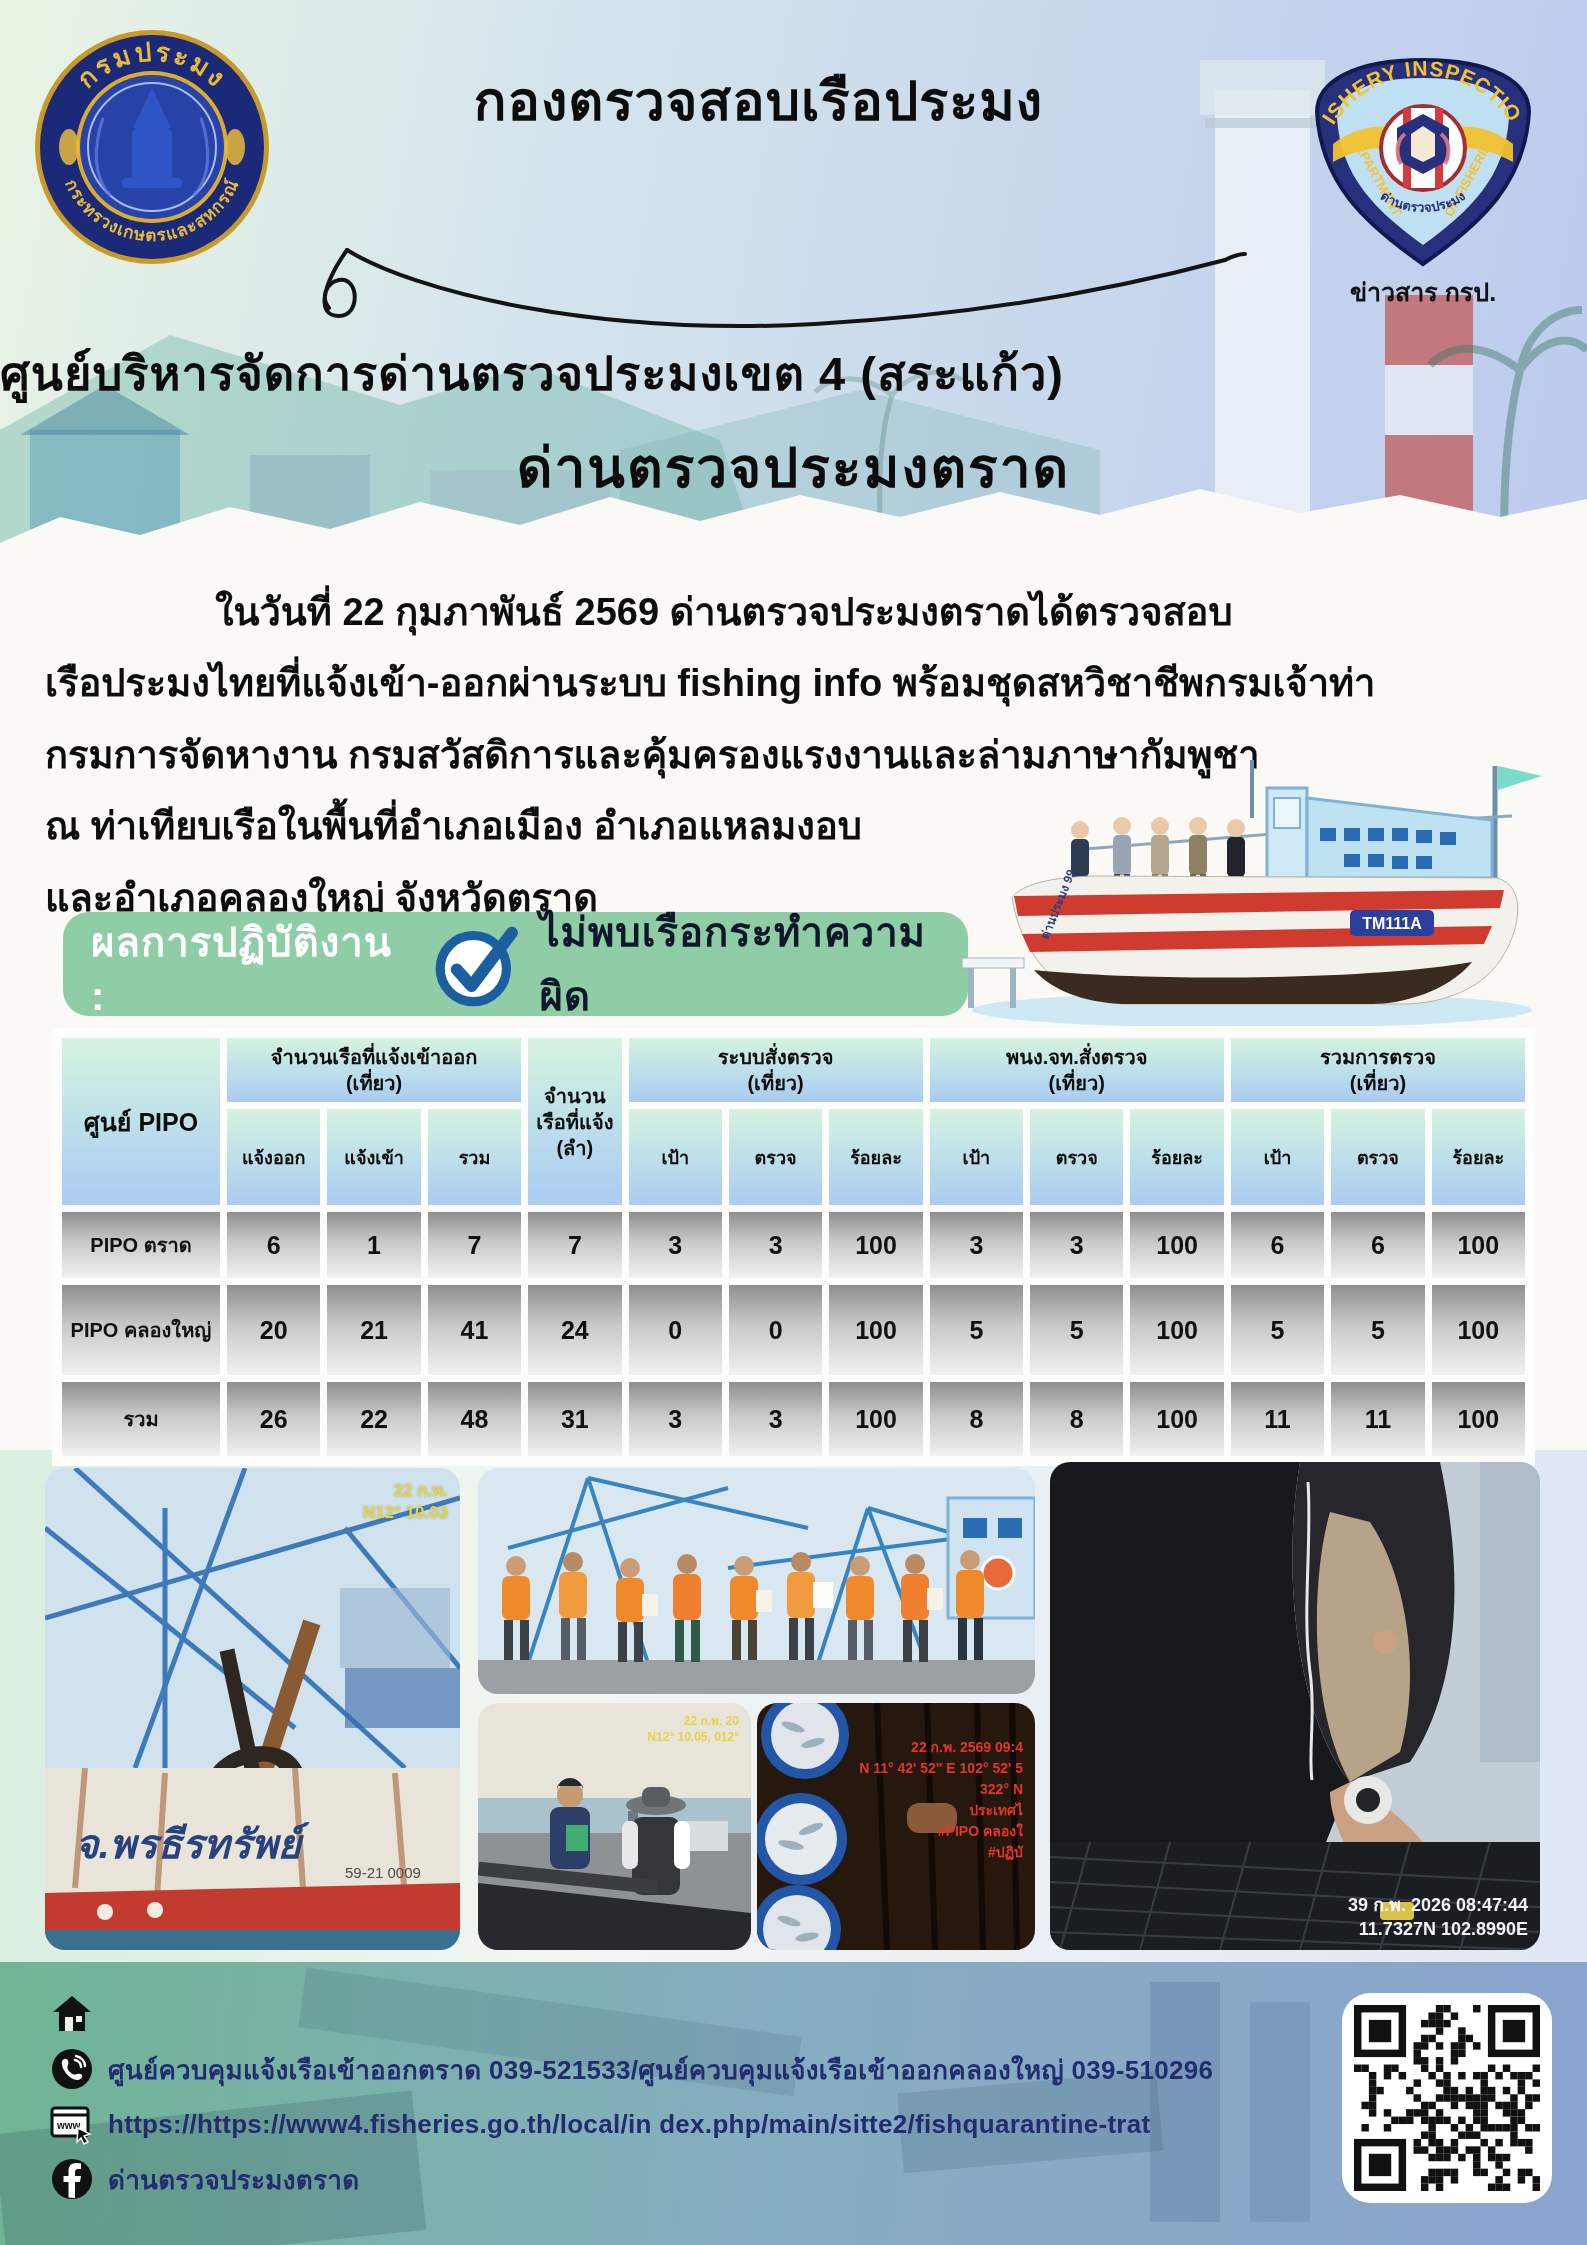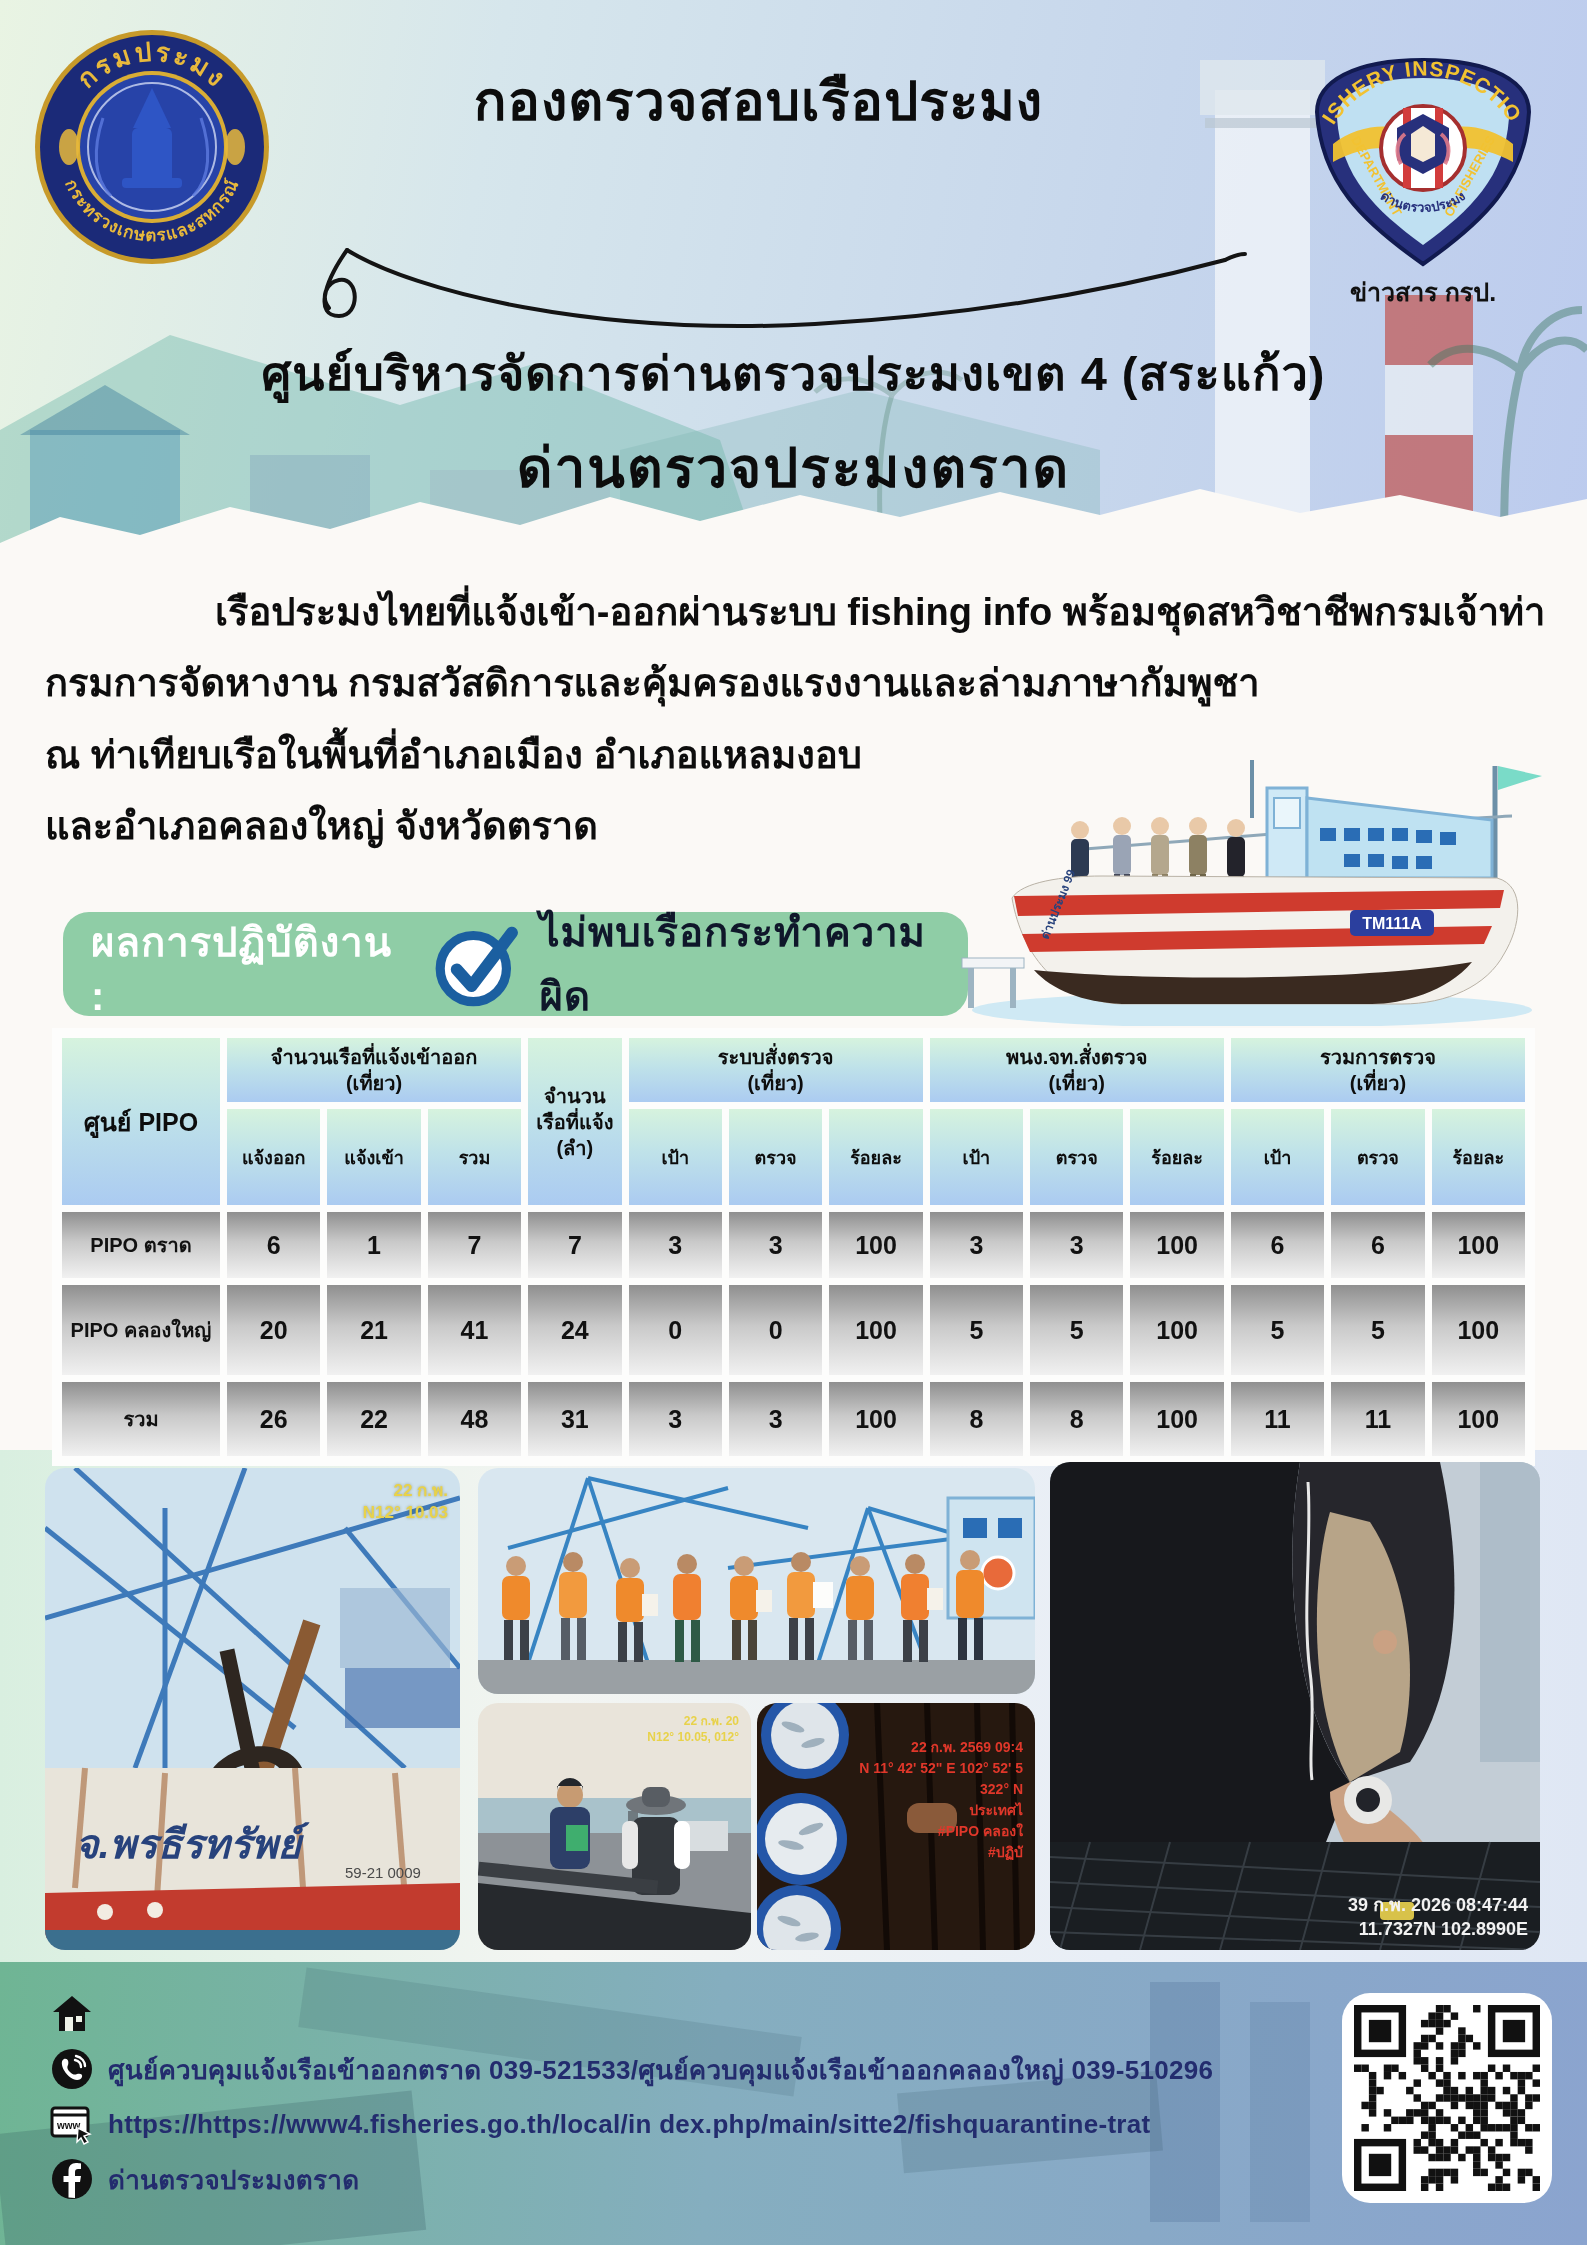--- a/index.html
+++ b/index.html
@@ -12,21 +12,21 @@
   .bg-mid{left:0;top:583px;width:1587px;height:867px;background:#fbf9f6;}
   .bg-photoband{left:0;top:1450px;width:1587px;height:512px;
     background:linear-gradient(90deg,#d9efe0 0%,#f3f5f2 35%,#e8eef6 70%,#dfe7f4 100%);}
   .bg-footer{left:0;top:1962px;width:1587px;height:283px;
     background:linear-gradient(95deg,#6fb594 0%,#85aebf 45%,#8ba4cf 100%);}
   .torn{left:0;top:455px;width:1587px;height:130px;z-index:1;}
   .z2{z-index:2;}
   
   .title-block{left:250px;right:320px;top:58px;text-align:center;color:#0c0c0c;
     font-weight:800;font-size:54px;line-height:1.62;letter-spacing:1px;}
-  .subtitle1{left:0;right:0;top:336px;text-align:center;font-weight:800;font-size:47px;color:#0c0c0c;letter-spacing:1px;}
+  .subtitle1{left:0;right:0;top:336px;text-align:left;font-weight:800;font-size:47px;color:#0c0c0c;letter-spacing:1px;}
   .subtitle2{left:0;right:0;top:424px;text-align:center;font-weight:800;font-size:55px;color:#0c0c0c;letter-spacing:2px;}
   .news-label{left:1303px;width:240px;top:272px;text-align:center;font-weight:800;font-size:25px;color:#111;}
   
   .para{left:45px;right:40px;top:577px;font-weight:800;font-size:38px;line-height:1.88;color:#0d0d0d;}
   .para span{display:block;}
   .para span:first-child{text-indent:170px;}
   
   .banner{left:63px;top:912px;width:905px;height:104px;border-radius:26px;
     background:#8fcda6;display:flex;align-items:center;padding-left:28px;box-sizing:border-box;}
   .banner .lbl{color:#fff;font-weight:800;font-size:40px;letter-spacing:1px;}
@@ -186,20 +186,21 @@
     <g stroke="#141414" stroke-width="4" fill="none" stroke-linecap="round">
       <path d="M52,18 C28,52 20,84 44,84 C66,84 64,44 44,48 C30,51 26,66 34,76"></path>
       <path d="M52,18 C120,60 300,104 520,92 C700,82 840,52 930,28"></path>
       <path d="M930,28 C938,24 944,22 950,22"></path>
     </g>
   </svg>
   <div class="abs z2 subtitle1">ศูนย์บริหารจัดการด่านตรวจประมงเขต 4 (สระแก้ว)</div>
   <div class="abs z2 subtitle2">ด่านตรวจประมงตราด</div>
 
   <div class="abs z2 para">
+    <span>ในวันที่ 22 กุมภาพันธ์ 2569 ด่านตรวจประมงตราดได้ตรวจสอบ</span>
     <span>เรือประมงไทยที่แจ้งเข้า-ออกผ่านระบบ fishing info พร้อมชุดสหวิชาชีพกรมเจ้าท่า</span>
     <span>กรมการจัดหางาน กรมสวัสดิการและคุ้มครองแรงงานและล่ามภาษากัมพูชา</span>
     <span>ณ ท่าเทียบเรือในพื้นที่อำเภอเมือง อำเภอแหลมงอบ</span>
     <span>และอำเภอคลองใหญ่ จังหวัดตราด</span>
   </div>
 
   <div class="abs z2 banner">
     <span class="lbl">ผลการปฏิบัติงาน :</span>
     <svg width="92" height="92" viewBox="0 0 100 100">
       <circle cx="46" cy="55" r="36" fill="#fff" stroke="#1b5fa0" stroke-width="10"></circle>

